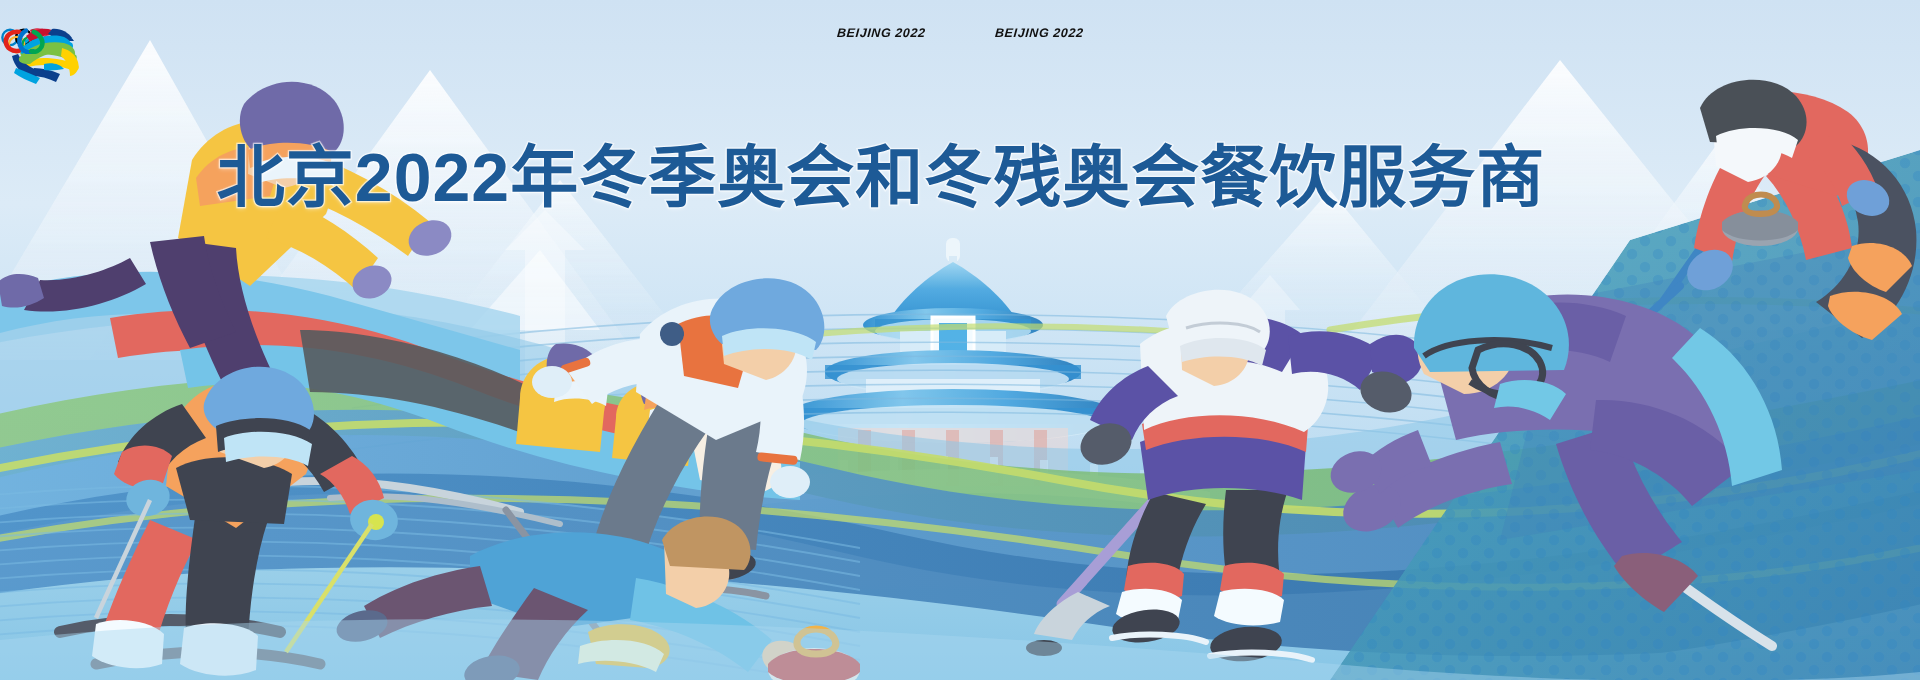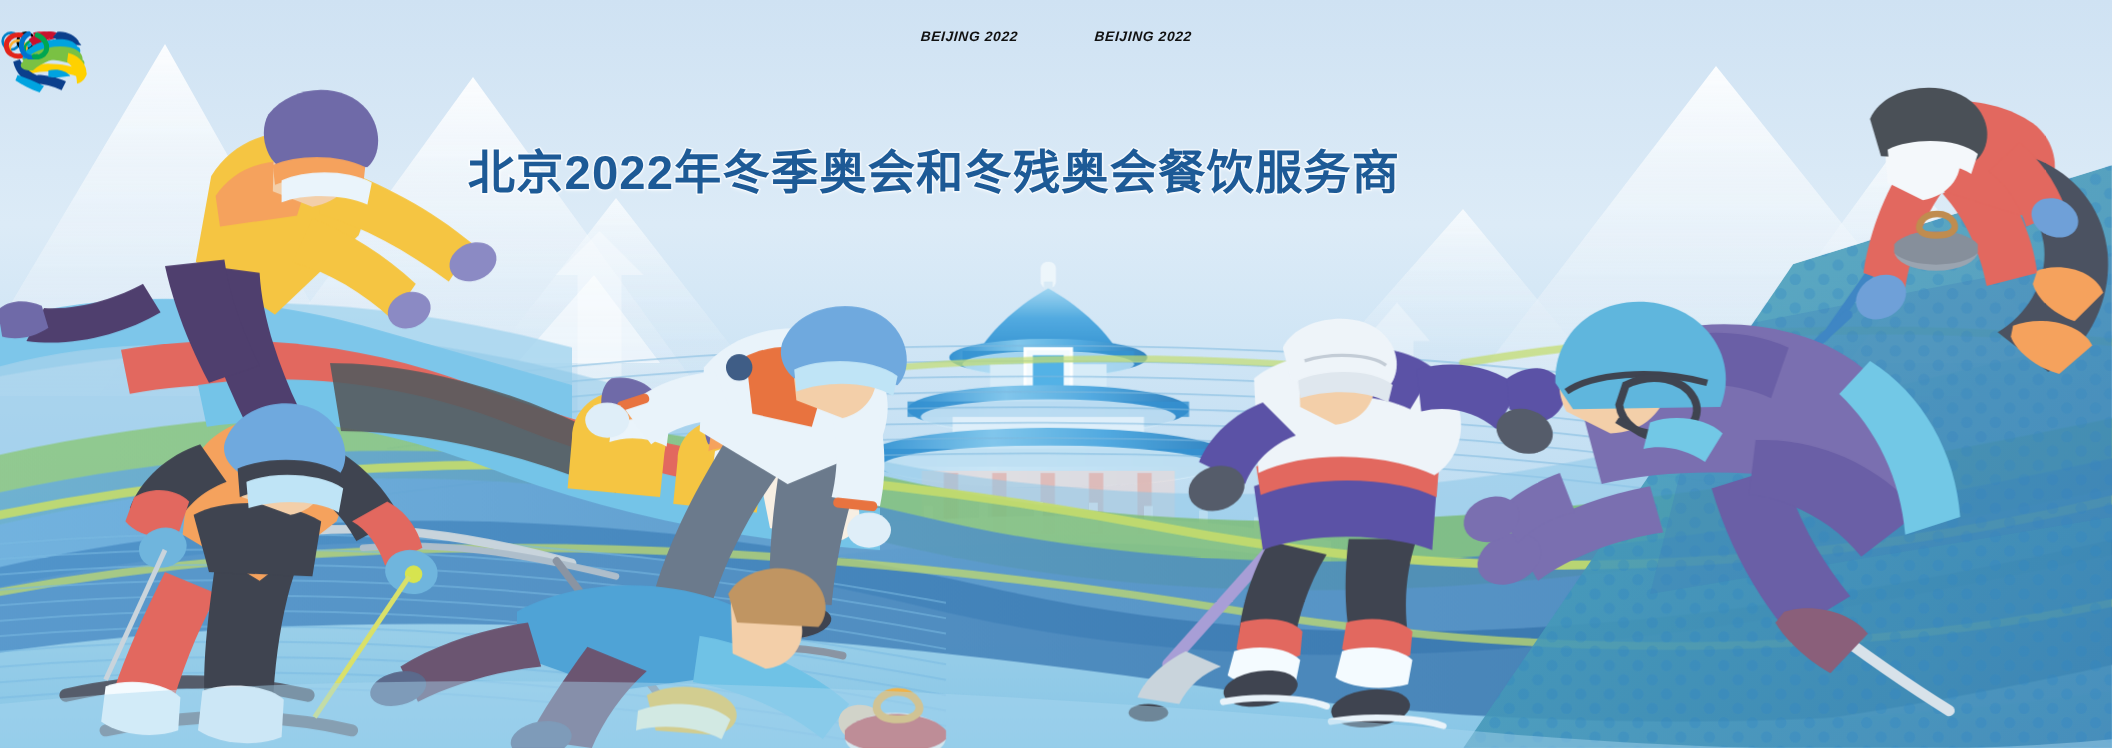--- a/index.html
+++ b/index.html
@@ -31,27 +31,28 @@
     transform:skewX(-4deg);
   }
   .emblem-sym{height:26px;margin-top:4px;}
 
   
   #headline{
     position:absolute;left:0;top:122px;width:1698px;
     text-align:center;z-index:45;
     font-family:"Liberation Sans","DejaVu Sans",sans-serif;
     font-weight:700;
-    font-size:43px;
+    font-size:68px;
     letter-spacing:1px;
     color:#1d5a96;
     -webkit-text-stroke:2.5px rgba(255,255,255,.55);
     paint-order:stroke fill;
     text-shadow:0 0 3px rgba(255,255,255,.65),0 2px 4px rgba(255,255,255,.4);
     white-space:nowrap;
+    padding-left:32px;
   }
 </style>
 </head>
 <body>
 
 <div id="banner">
 
   <svg class="layer" viewBox="0 0 1920 680" width="1920" height="680" preserveAspectRatio="none" xmlns="http://www.w3.org/2000/svg">
     <defs>
       <linearGradient id="gSky" x1="0" y1="0" x2="0" y2="1">

